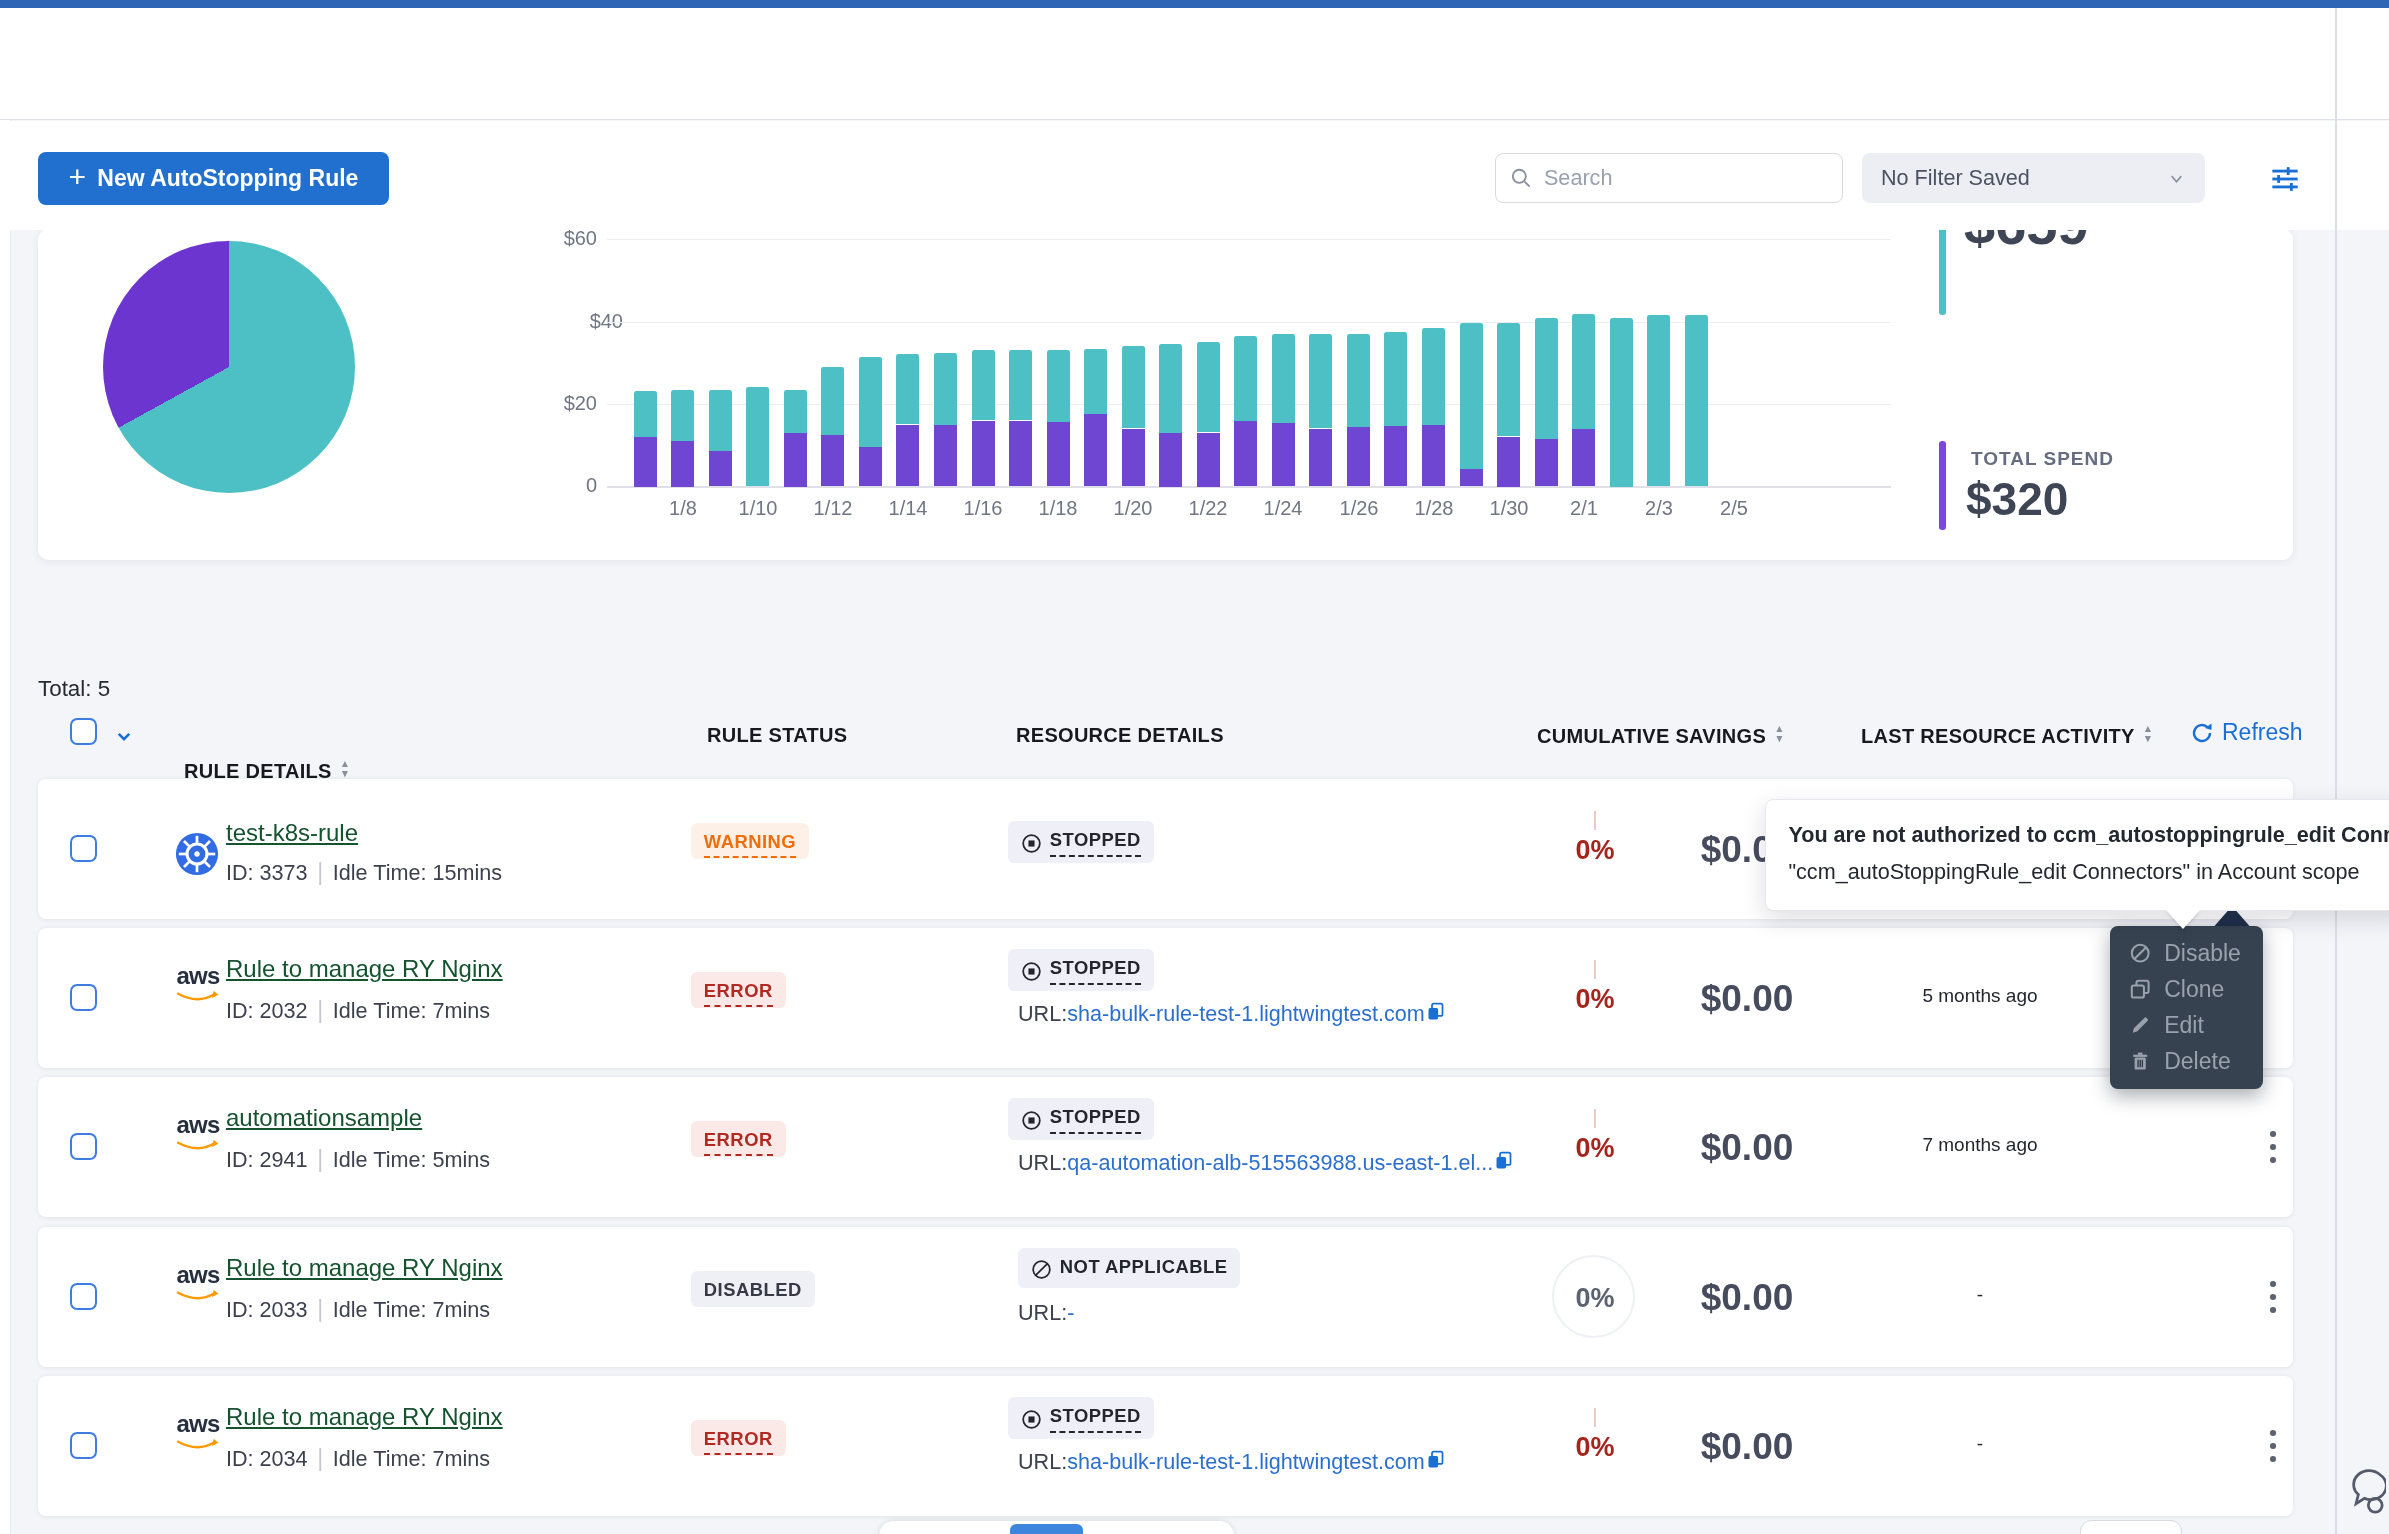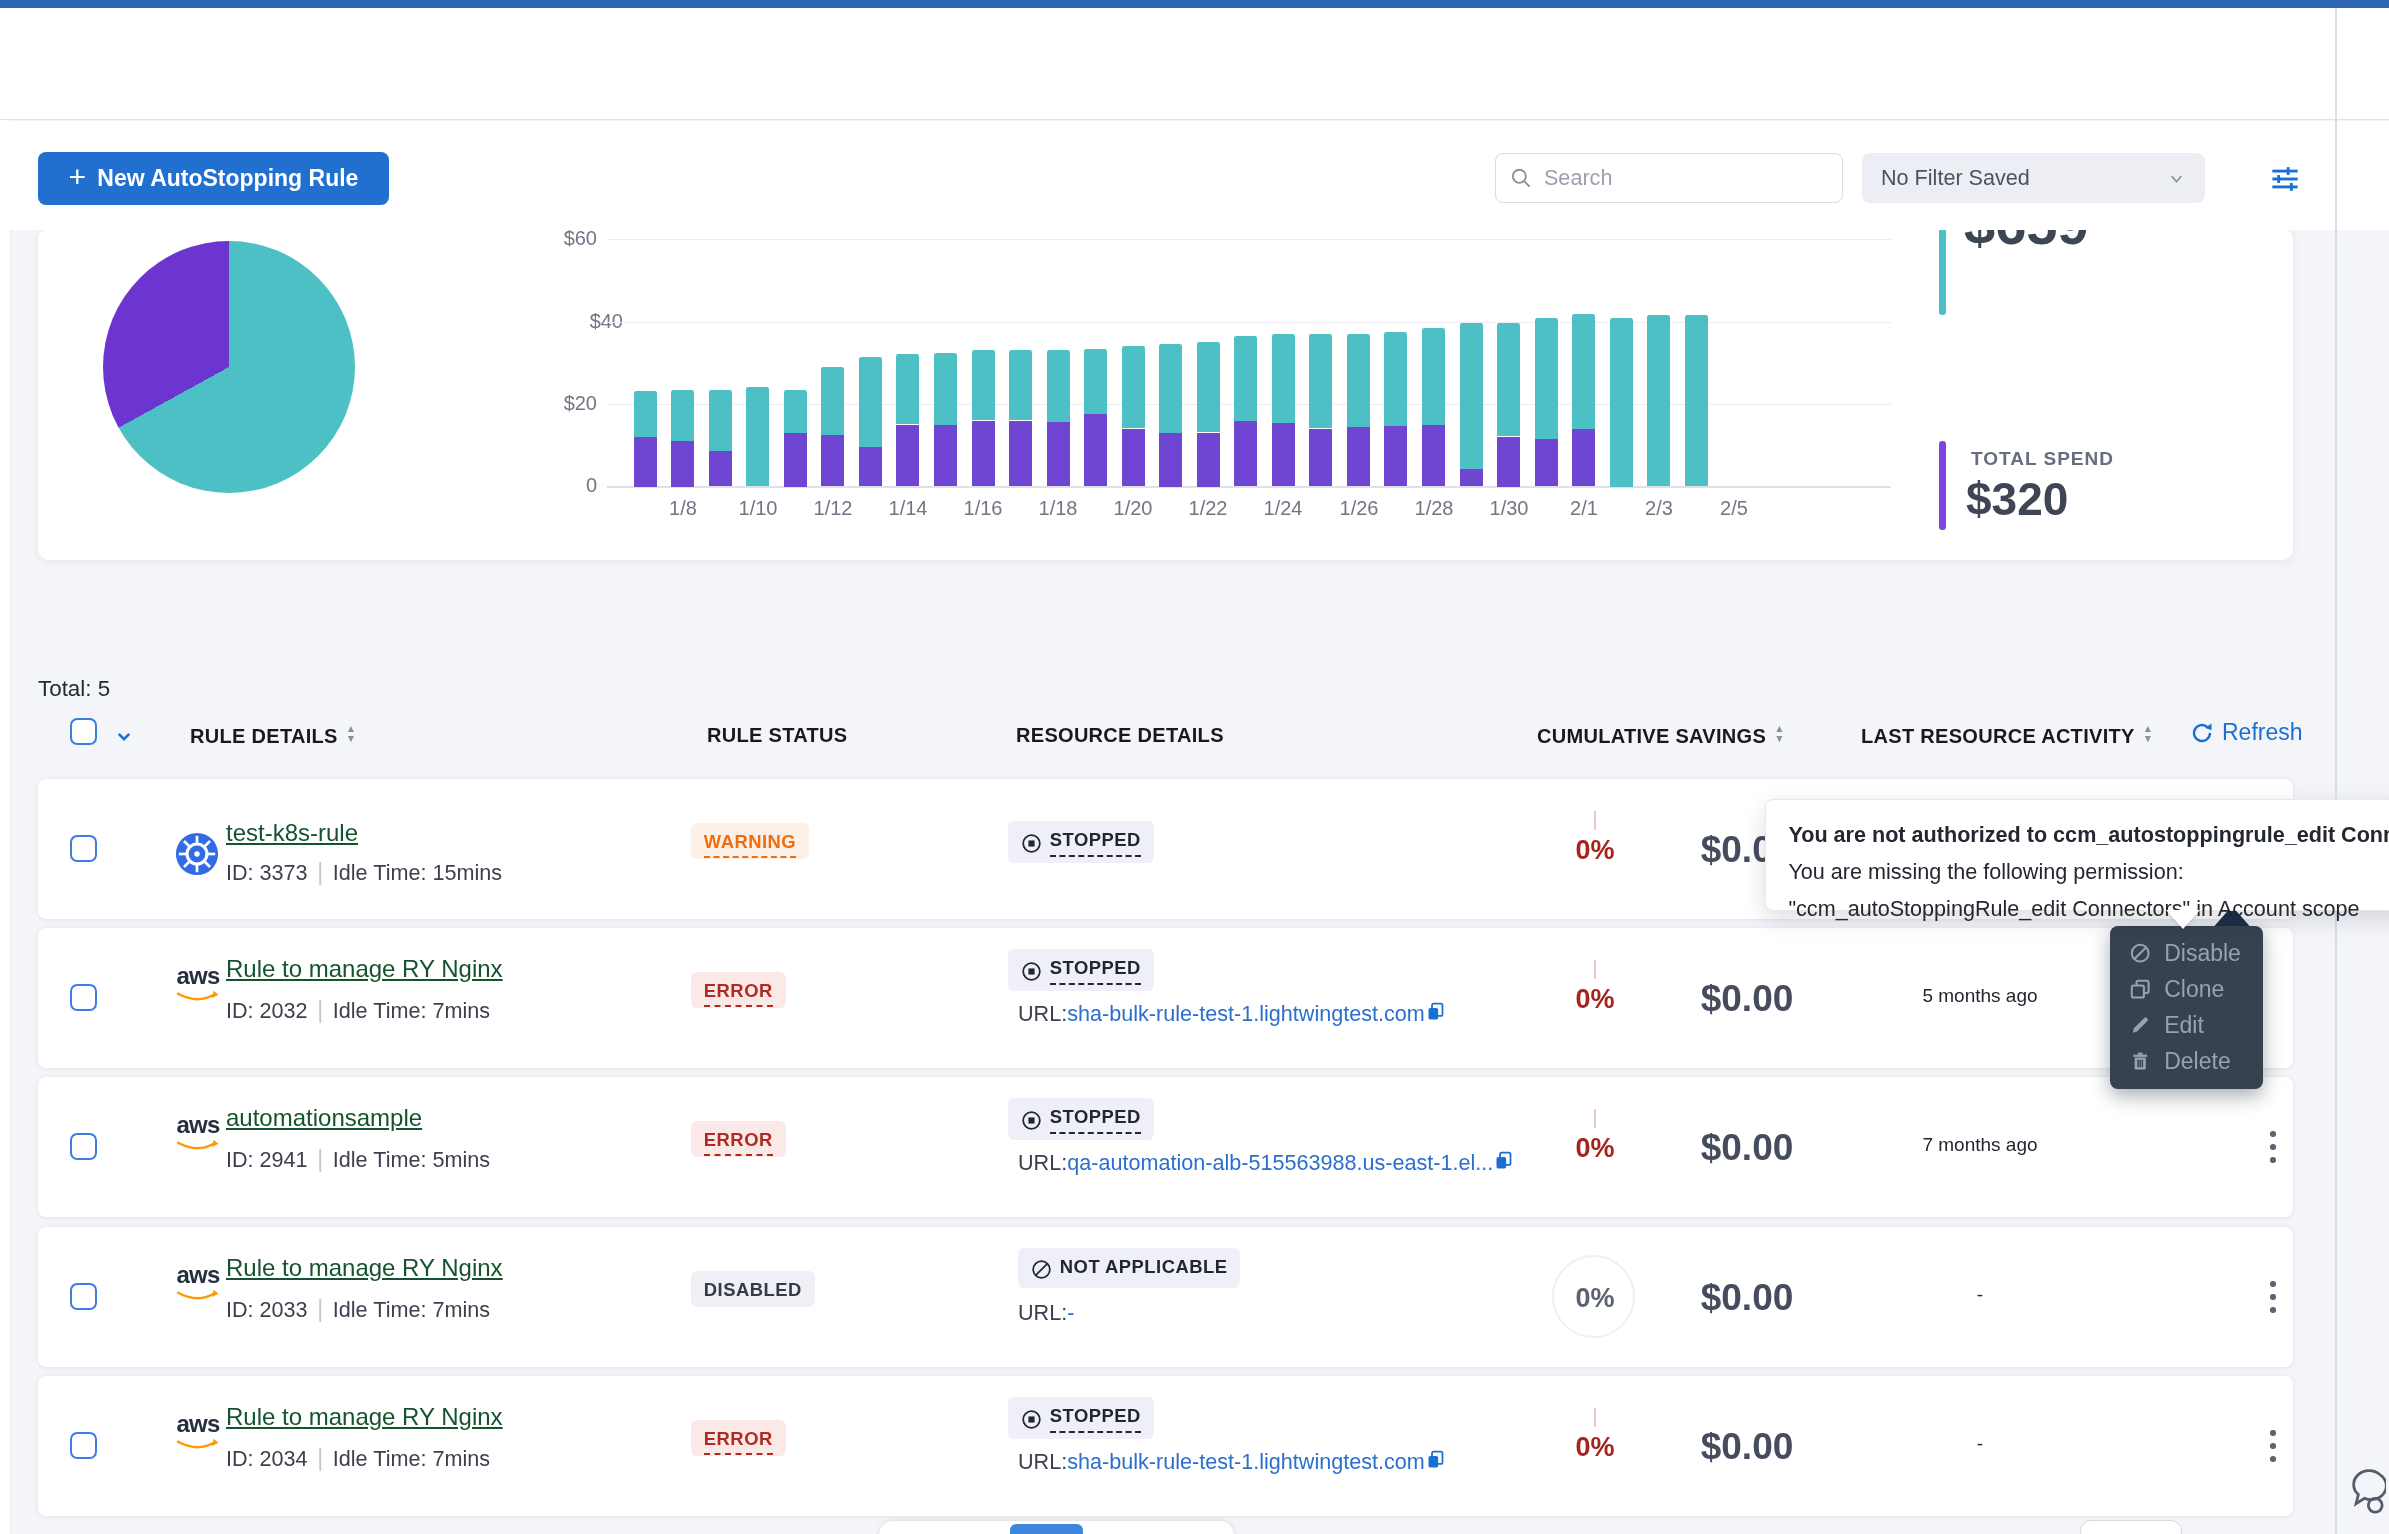--- a/index.html
+++ b/index.html
@@ -226,21 +226,21 @@
   <div class="abs" id="spend-value">$320</div>
 </div>
 
 <div class="abs" id="total-count">Total: 5</div>
 
 <div class="abs" id="thead">
   <div class="checkbox abs" style="left:70px;top:1.6px;"></div>
   <svg class="abs" style="left:112px;top:9.6px;" width="24" height="21" viewBox="0 0 24 24">
       <polyline points="6,9 12,15 18,9" fill="none" stroke="#1a6fd4" stroke-width="3"></polyline>
     </svg>
-  <div class="th" style="left:190px;"><span>RULE DETAILS</span><span class="sort"><span>▲</span><span>▼</span></span></div>
+  <div class="th" style="left:184px;margin-top:35px;"><span>RULE DETAILS</span><span class="sort"><span>▲</span><span>▼</span></span></div>
   <div class="th" style="left:707px;">RULE STATUS</div>
   <div class="th" style="left:1016px;">RESOURCE DETAILS</div>
   <div class="th" style="left:1537px;"><span>CUMULATIVE SAVINGS</span><span class="sort"><span>▲</span><span>▼</span></span></div>
   <div class="th" style="left:1861px;"><span>LAST RESOURCE ACTIVITY</span><span class="sort"><span>▲</span><span>▼</span></span></div>
   <div id="refresh-btn">
     <svg width="24" height="24" viewBox="0 0 24 24">
         <path d="M20 12a8 8 0 1 1-2.4-5.7" fill="none" stroke="#1a6fd4" stroke-width="2.4"></path>
         <polygon points="21.5,2.5 21.5,9 15,7" fill="#1a6fd4"></polygon>
       </svg>
     <span>Refresh</span>
@@ -420,21 +420,20 @@
   <div class="act" style="top:57px;">-</div>
   <div class="kebab" style="top:38px;">
       <i></i>
       <i></i>
       <i></i>
     </div>
 </div>
 
 <div class="abs" id="perm-tooltip">
   <div class="l1">You are not authorized to ccm_autostoppingrule_edit Connectors.</div>
-  <div>You are missing the following permission:</div>
   <div>"ccm_autoStoppingRule_edit Connectors" in Account scope</div>
 </div>
 <div class="abs" id="tt-caret"></div>
 <div class="abs" id="menu-caret"></div>
 <div class="abs" id="ctx-menu">
   <div class="mi">
     <svg width="22.4" height="22.4" viewBox="0 0 24 24">
         <circle cx="12" cy="12" r="9" fill="none" stroke="#9aa1ac" stroke-width="2.2"></circle>
         <line x1="5.8" y1="18.2" x2="18.2" y2="5.8" stroke="#9aa1ac" stroke-width="2.2"></line>
       </svg>

